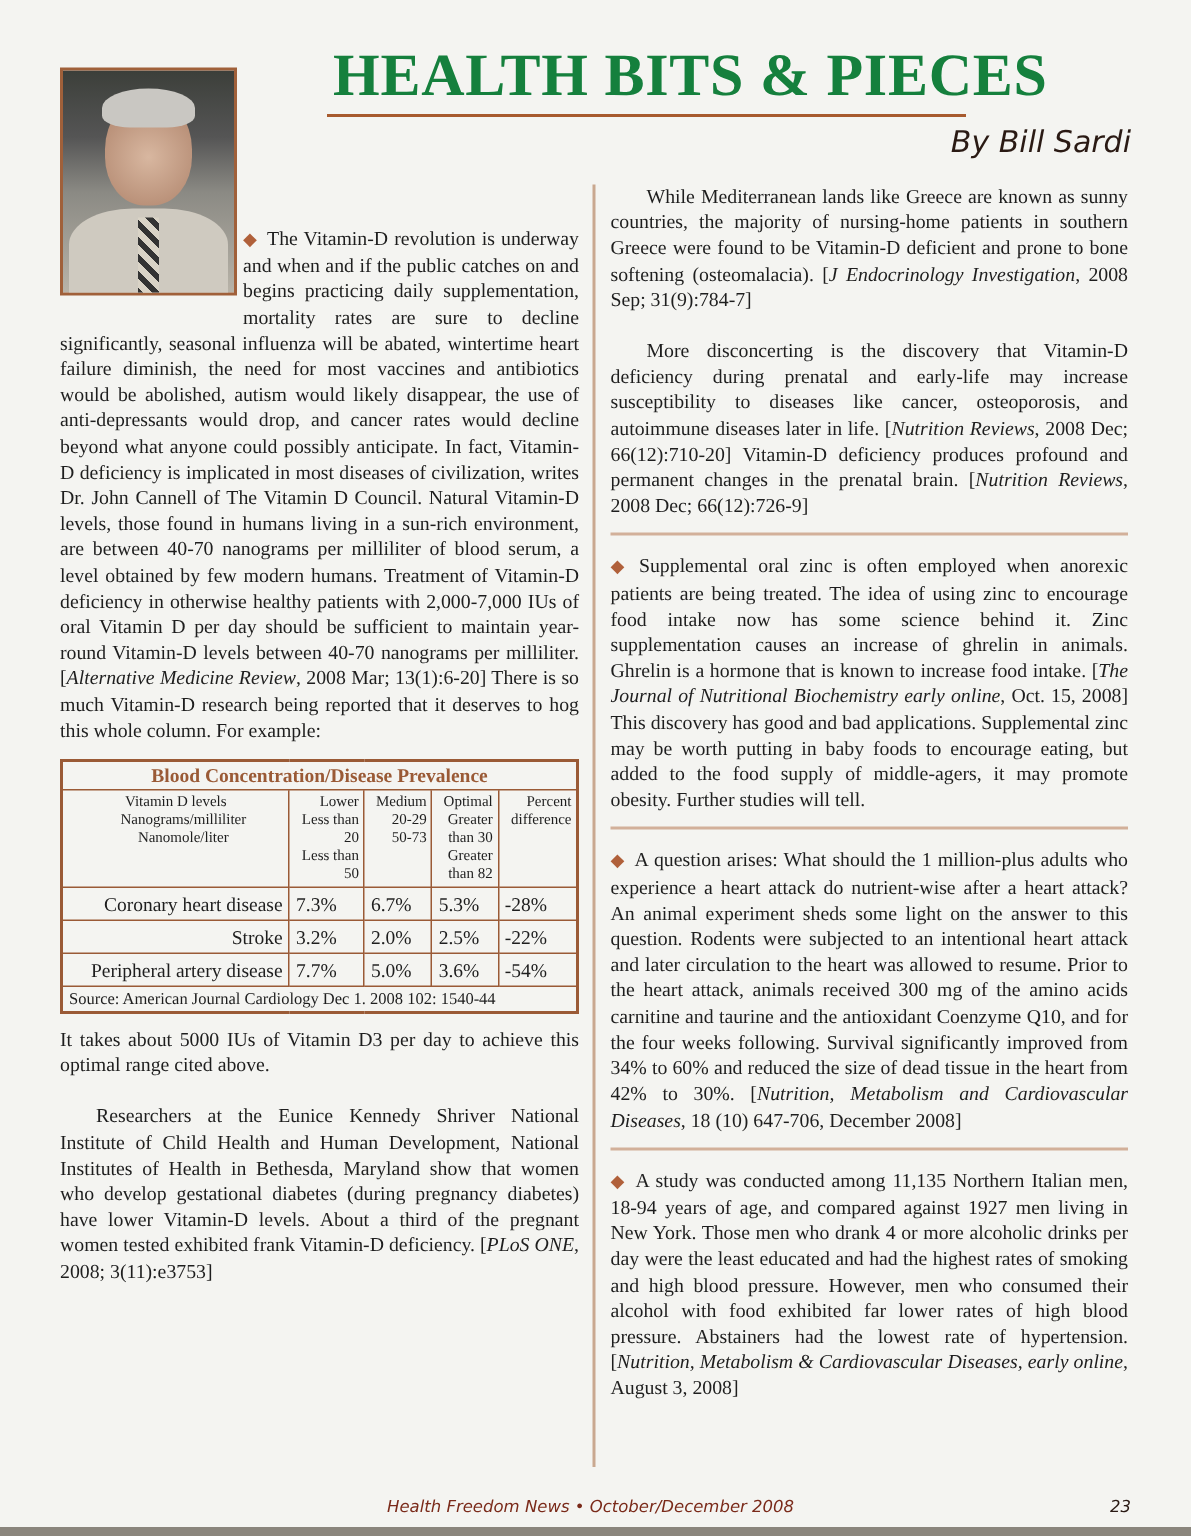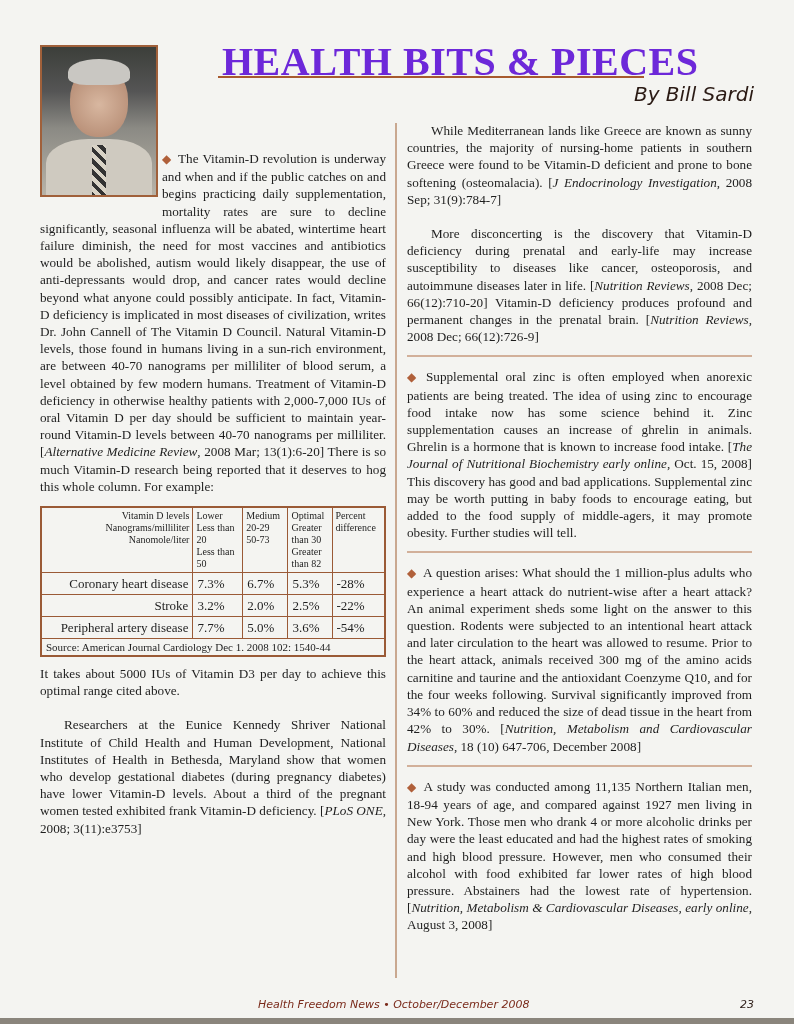--- a/index.html
+++ b/index.html
@@ -4,24 +4,24 @@
 <style>
   html, body { margin: 0; padding: 0; }
   body {
     width: 794px; height: 1024px; overflow: hidden;
     background: #f4f4f1;
     font-family: "Liberation Serif", "DejaVu Serif", serif;
     color: #1e1e1e;
     position: relative;
   }
   .title {
-    position: absolute; left: 222px; top: 40px;
+    position: absolute; left: 222px; top: 28px;
     font-family: "Liberation Serif", serif; font-weight: bold;
     font-size: 40px; letter-spacing: 0.5px;
-    color: #6d28d9; margin: 0; line-height: 44px; text-align: center;
+    color: #15803d; margin: 0; line-height: 44px; text-align: center;
   }
   .title-rule {
     position: absolute; left: 218px; top: 76px; width: 426px; height: 2px;
     background: #a75a2e;
   }
   .byline {
     position: absolute; right: 40px; top: 82px;
     font-family: "DejaVu Sans", sans-serif; font-style: italic;
     font-size: 20px; color: #2a1a14;
   }
@@ -66,22 +66,22 @@
     height: 2px; background: #d2b09a; margin: 10px 0 11px 0;
   }
   table.bc {
     width: 346px; border-collapse: collapse; margin-top: 11px;
     border: 2px solid #9a5a36; font-size: 10.5px; line-height: 12px;
   }
   table.bc td, table.bc th { border: 1px solid #9a5a36; padding: 2px 3px; vertical-align: middle; }
   table.bc .cap {
     text-align: center; color: #9a5a36; font-weight: bold; font-size: 13px; padding: 3px;
   }
-  table.bc .hdr td { vertical-align: top; text-align: left; font-size: 10px; }
-  table.bc .hdr td.first { text-align: right; }
+  table.bc .hdr td { vertical-align: top; text-align: right; font-size: 10px; }
+  table.bc .hdr td.first { text-align: center; }
   table.bc .hdr .sub { padding-left: 10px; display: block; }
   table.bc .row td { font-size: 13px; line-height: 15px; padding: 3px 4px; text-align: left; }
   table.bc .row td.label { text-align: right; font-size: 13px; }
   table.bc .src { font-size: 11px; padding: 2px 4px; }
   .footer {
     position: absolute; left: 258px; top: 998px;
     font-family: "DejaVu Sans", sans-serif; font-style: italic; font-size: 11px; color: #7a2a1a;
   }
   .page-num {
     position: absolute; left: 740px; top: 998px;
@@ -107,20 +107,23 @@
 <div class="col-divider"></div>
 
 <div class="col col-left">
   <div class="float-spacer"></div>
   <p>
     <span class="diamond">◆</span><span>The Vitamin-D revolution is underway and when and if the public catches on and begins practicing daily supplementation, mortality rates are sure to decline significantly, seasonal influenza will be abated, wintertime heart failure diminish, the need for most vaccines and antibiotics would be abolished, autism would likely disappear, the use of anti-depressants would drop, and cancer rates would decline beyond what anyone could possibly anticipate. In fact, Vitamin-D deficiency is implicated in most diseases of civilization, writes Dr. John Cannell of The Vitamin D Council. Natural Vitamin-D levels, those found in humans living in a sun-rich environment, are between 40-70 nanograms per milliliter of blood serum, a level obtained by few modern humans. Treatment of Vitamin-D deficiency in otherwise healthy patients with 2,000-7,000 IUs of oral Vitamin D per day should be sufficient to maintain year-round Vitamin-D levels between 40-70 nanograms per milliliter. [</span><i>Alternative Medicine Review</i><span>, 2008 Mar; 13(1):6-20]  There is so much Vitamin-D research being reported that it deserves to hog this whole column. For example:</span>
   </p>
 
   <table class="bc">
     <tbody>
+        <tr>
+          <td colspan="5" class="cap">Blood Concentration/Disease Prevalence</td>
+        </tr>
     <tr class="hdr">
       <td class="first">
         <span>Vitamin D levels</span>
         <span class="sub">Nanograms/milliliter</span>
         <span class="sub">Nanomole/liter</span>
       </td>
       <td>
         <div>Lower</div>
         <div>Less than</div>
         <div>20</div>

